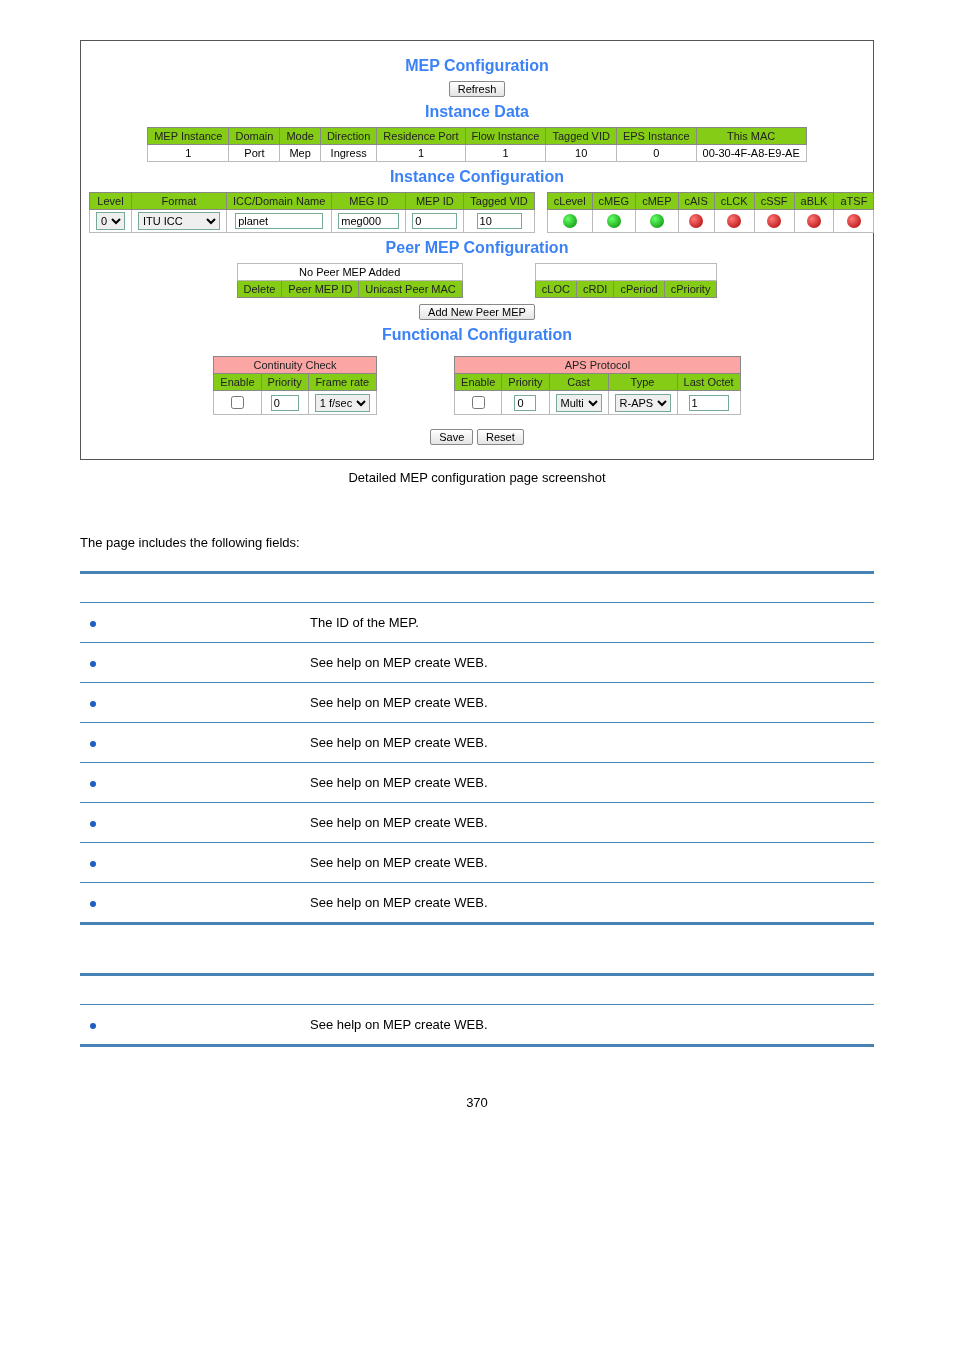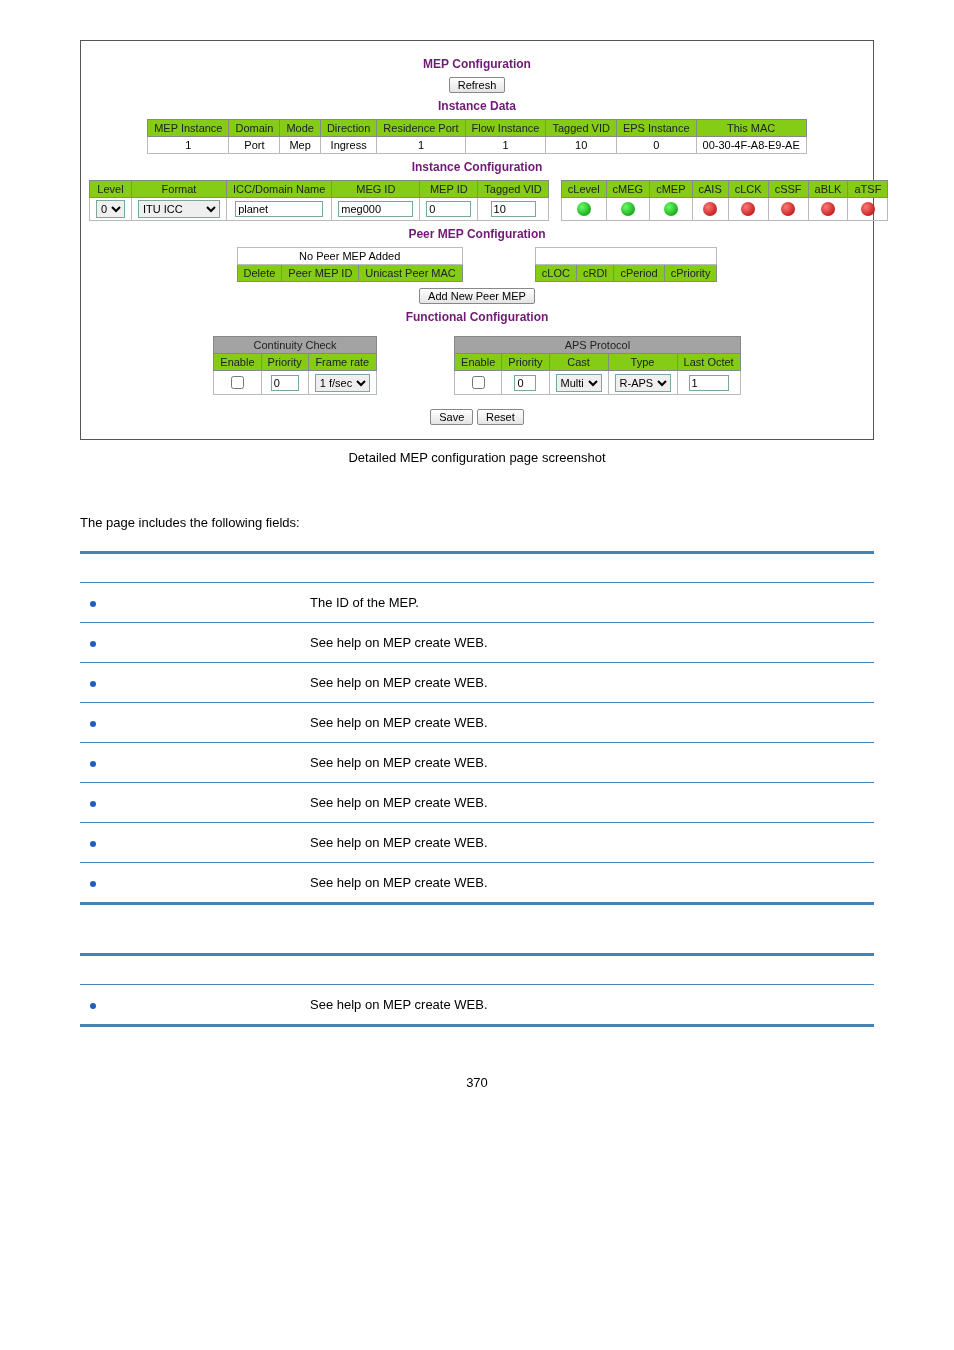--- a/index.html
+++ b/index.html
@@ -12,24 +12,24 @@
 }
 .page {
   padding: 40px 80px;
 }
 .screenshot-box {
   border: 1px solid #555;
   margin-bottom: 10px;
   padding: 10px 8px 14px 8px;
 }
 .section-head {
-  color: #701a75;
+  color: #3b82f6;
   font-weight: bold;
   text-align: center;
-  font-size: 12px;
+  font-size: 16px;
   margin: 6px 0 6px 0;
 }
 .center {
   text-align: center;
 }
 .btn {
   display: inline-block;
   font-size: 11px;
   padding: 1px 8px;
   border: 1px solid #888;
@@ -70,21 +70,21 @@
   height: 16px;
   padding: 0 2px;
   box-sizing: border-box;
 }
 select.sel {
   font-size: 11px;
   border: 1px solid #7a9;
   height: 18px;
 }
 .wide { width: 100%; }
-.func-title th { background: #a3a3a3; border: 1px solid #888; font-weight: normal; padding: 2px 6px; text-align: center; }
+.func-title th { background: #fca5a5; border: 1px solid #888; font-weight: normal; padding: 2px 6px; text-align: center; }
 
 .figcaption {
   text-align: center;
   margin: 8px 0 50px 0;
   font-size: 13px;
 }
 .body-text {
   margin: 20px 0 21px 0;
   font-size: 13px;
 }
@@ -185,21 +185,21 @@
         <th>cAIS</th>
         <th>cLCK</th>
         <th>cSSF</th>
         <th>aBLK</th>
         <th>aTSF</th>
       </tr>
       <tr>
         <td><select class="sel"><option>0</option></select></td>
         <td><select class="sel" style="width:82px"><option>ITU ICC</option></select></td>
         <td><input class="txt" style="width: 88px;" value="planet"></td>
-        <td><input class="txt" style="width: 75px;" value="meg000"></td>
+        <td><input class="txt" style="width: 61px;" value="meg000"></td>
         <td><input class="txt" style="width: 45px;" value="0"></td>
         <td><input class="txt" style="width: 45px;" value="10"></td>
         <td style="border:0"></td>
         <td><span class="dot dot-green"></span></td>
         <td><span class="dot dot-green"></span></td>
         <td><span class="dot dot-green"></span></td>
         <td><span class="dot dot-red"></span></td>
         <td><span class="dot dot-red"></span></td>
         <td><span class="dot dot-red"></span></td>
         <td><span class="dot dot-red"></span></td>

